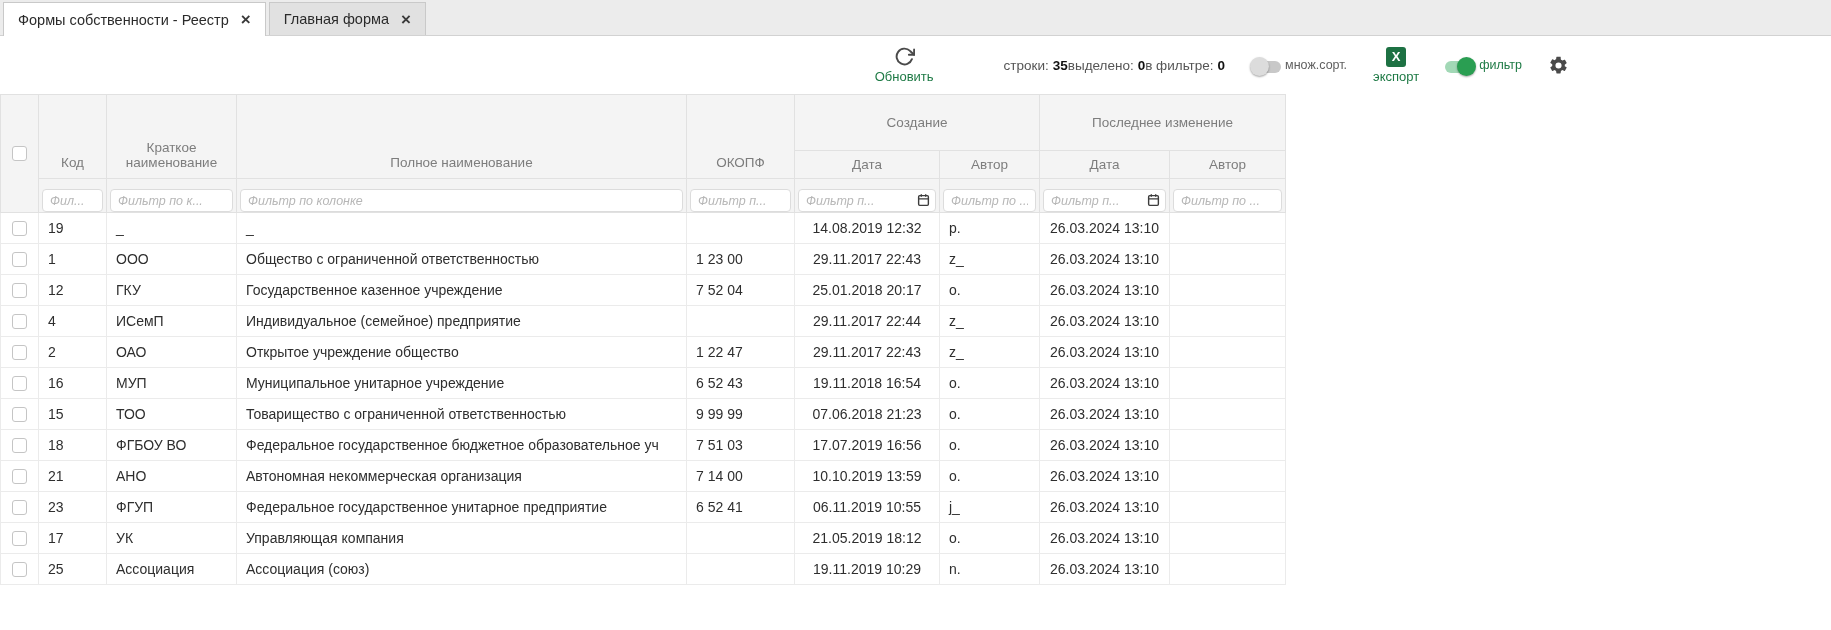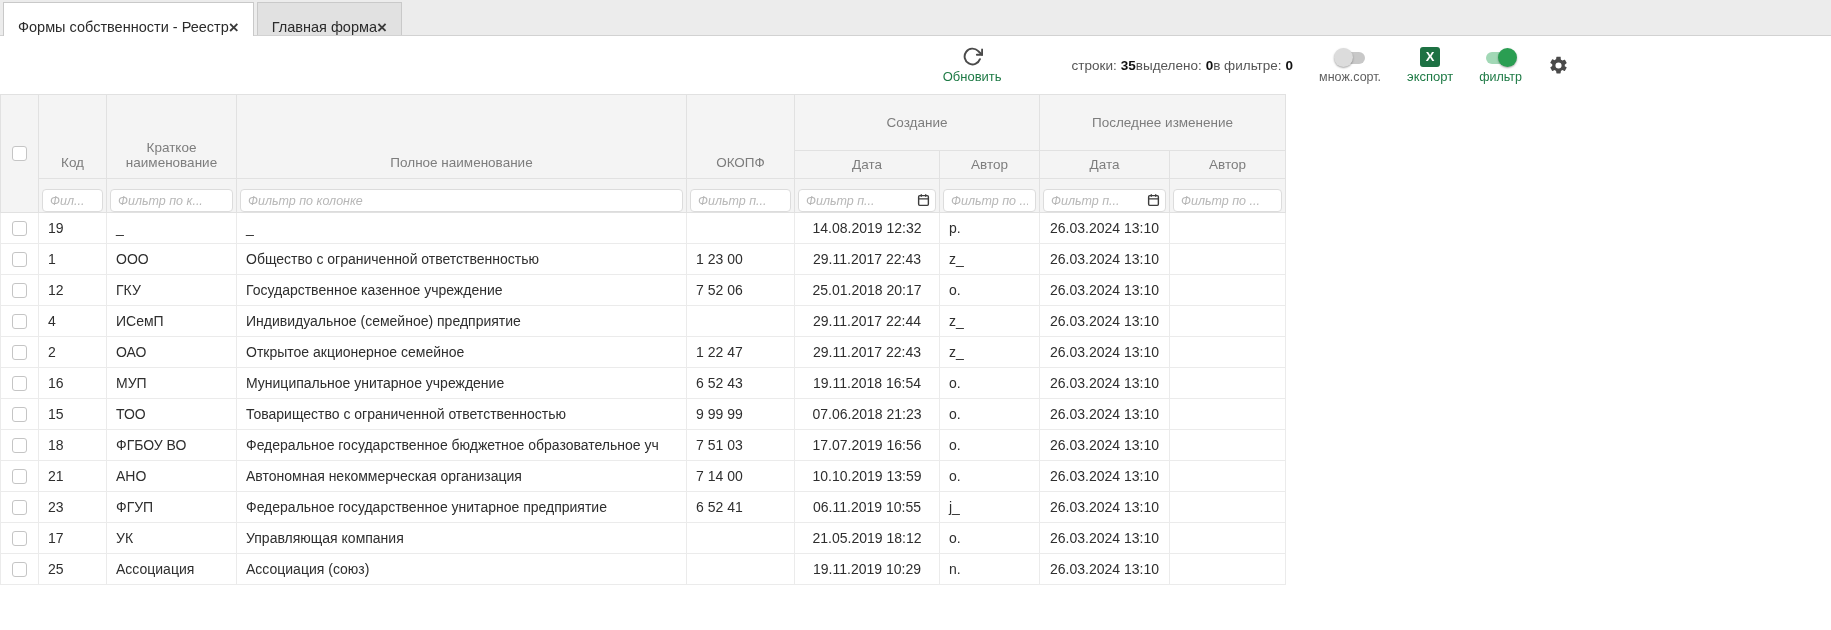--- a/index.html
+++ b/index.html
@@ -10,42 +10,42 @@
     color: #2e2e2e;
   }
   .app { width: 1831px; height: 630px; position: relative; background: #fff; }
 
   
   .tabbar {
     height: 36px; background: #ececec; border-bottom: 1px solid #d2d2d2;
     display: flex; align-items: flex-end; padding: 3px 0 0 3px; gap: 3px;
   }
   .tab {
-    height: 33px; display: flex; align-items: flex-start; 
+    height: 33px; display: flex; align-items: center; gap: 12px;
     padding: 16px 14px; font-size: 14.5px; color: #2b2b2b;
     background: #e1e1e1; border: 1px solid #c9c9c9; border-bottom: none;
     cursor: pointer; white-space: nowrap;
   }
   .tab.active { background: #fff; margin-bottom: -1px; height: 34px; }
   .tab-close { font-size: 17px; font-weight: bold; color: #3a3a3a; line-height: 1; cursor: pointer; }
 
   
   .toolbar { height: 58px; display: flex; align-items: center; padding-left: 14px; background: #fff; }
   .toolbar-left { display: flex; align-items: center; gap: 22px; }
   .annotation-box { border: 3px solid var(--annotation-red, #e0312c); padding: 2px 7px 3px; }
   .tool-btn {
     display: flex; flex-direction: column; align-items: center; gap: 2px;
     background: none; border: none; cursor: pointer;
     color: var(--accent-green, #1e7a45); font-size: 13px; font-family: inherit;
   }
   .tool-btn svg { display: block; }
   .toolbar-right { margin-left: auto; margin-right: 262px; display: flex; align-items: center; gap: 26px; }
   .stats { display: flex; align-items: center; gap: 0; font-size: 13.5px; color: #555; white-space: nowrap; margin-left: 44px; }
   .stat b { color: #111; margin-left: 4px; font-weight: bold; }
-  .toggle-ctrl { display: flex; flex-direction: column; align-items: center; gap: 4px; background: none; border: none; cursor: pointer; font-family: inherit; font-size: 12.5px; }
+  .toggle-ctrl { display: flex; flex-direction: row; align-items: center; gap: 4px; background: none; border: none; cursor: pointer; font-family: inherit; font-size: 12.5px; }
   .lbl-gray { color: #5f5f5f; }
   .lbl-green { color: var(--accent-green, #1e7a45); }
   .switch { position: relative; width: 30px; height: 12px; border-radius: 6px; background: #c8c8c8; margin: 5px 0 2px; }
   .switch .knob {
     position: absolute; top: -3.5px; left: -1px; width: 19px; height: 19px; border-radius: 50%;
     background: #dcdcdc; box-shadow: 0 1px 2px rgba(0,0,0,.35);
   }
   .switch.on { background: var(--toggle-on-track, #a2d8b6); }
   .switch.on .knob { left: auto; right: -1px; background: var(--toggle-on, #2a9e52); }
   .excel-box {
@@ -260,42 +260,42 @@
     <td class="c-date">29.11.2017 22:43</td>
     <td>z_</td>
     <td class="c-date">26.03.2024 13:10</td>
     <td></td>
   </tr>
   <tr>
     <td class="c-check"><span class="cb"></span></td>
     <td>12</td>
     <td>ГКУ</td>
     <td>Государственное казенное учреждение</td>
-    <td>7 52 06</td>
+    <td>7 52 04</td>
     <td class="c-date">25.01.2018 20:17</td>
     <td>o.</td>
     <td class="c-date">26.03.2024 13:10</td>
     <td></td>
   </tr>
   <tr>
     <td class="c-check"><span class="cb"></span></td>
     <td>4</td>
     <td>ИСемП</td>
     <td>Индивидуальное (семейное) предприятие</td>
     <td></td>
     <td class="c-date">29.11.2017 22:44</td>
     <td>z_</td>
     <td class="c-date">26.03.2024 13:10</td>
     <td></td>
   </tr>
   <tr>
     <td class="c-check"><span class="cb"></span></td>
     <td>2</td>
     <td>ОАО</td>
-    <td>Открытое акционерное семейное</td>
+    <td>Открытое учреждение общество</td>
     <td>1 22 47</td>
     <td class="c-date">29.11.2017 22:43</td>
     <td>z_</td>
     <td class="c-date">26.03.2024 13:10</td>
     <td></td>
   </tr>
   <tr>
     <td class="c-check"><span class="cb"></span></td>
     <td>16</td>
     <td>МУП</td>

